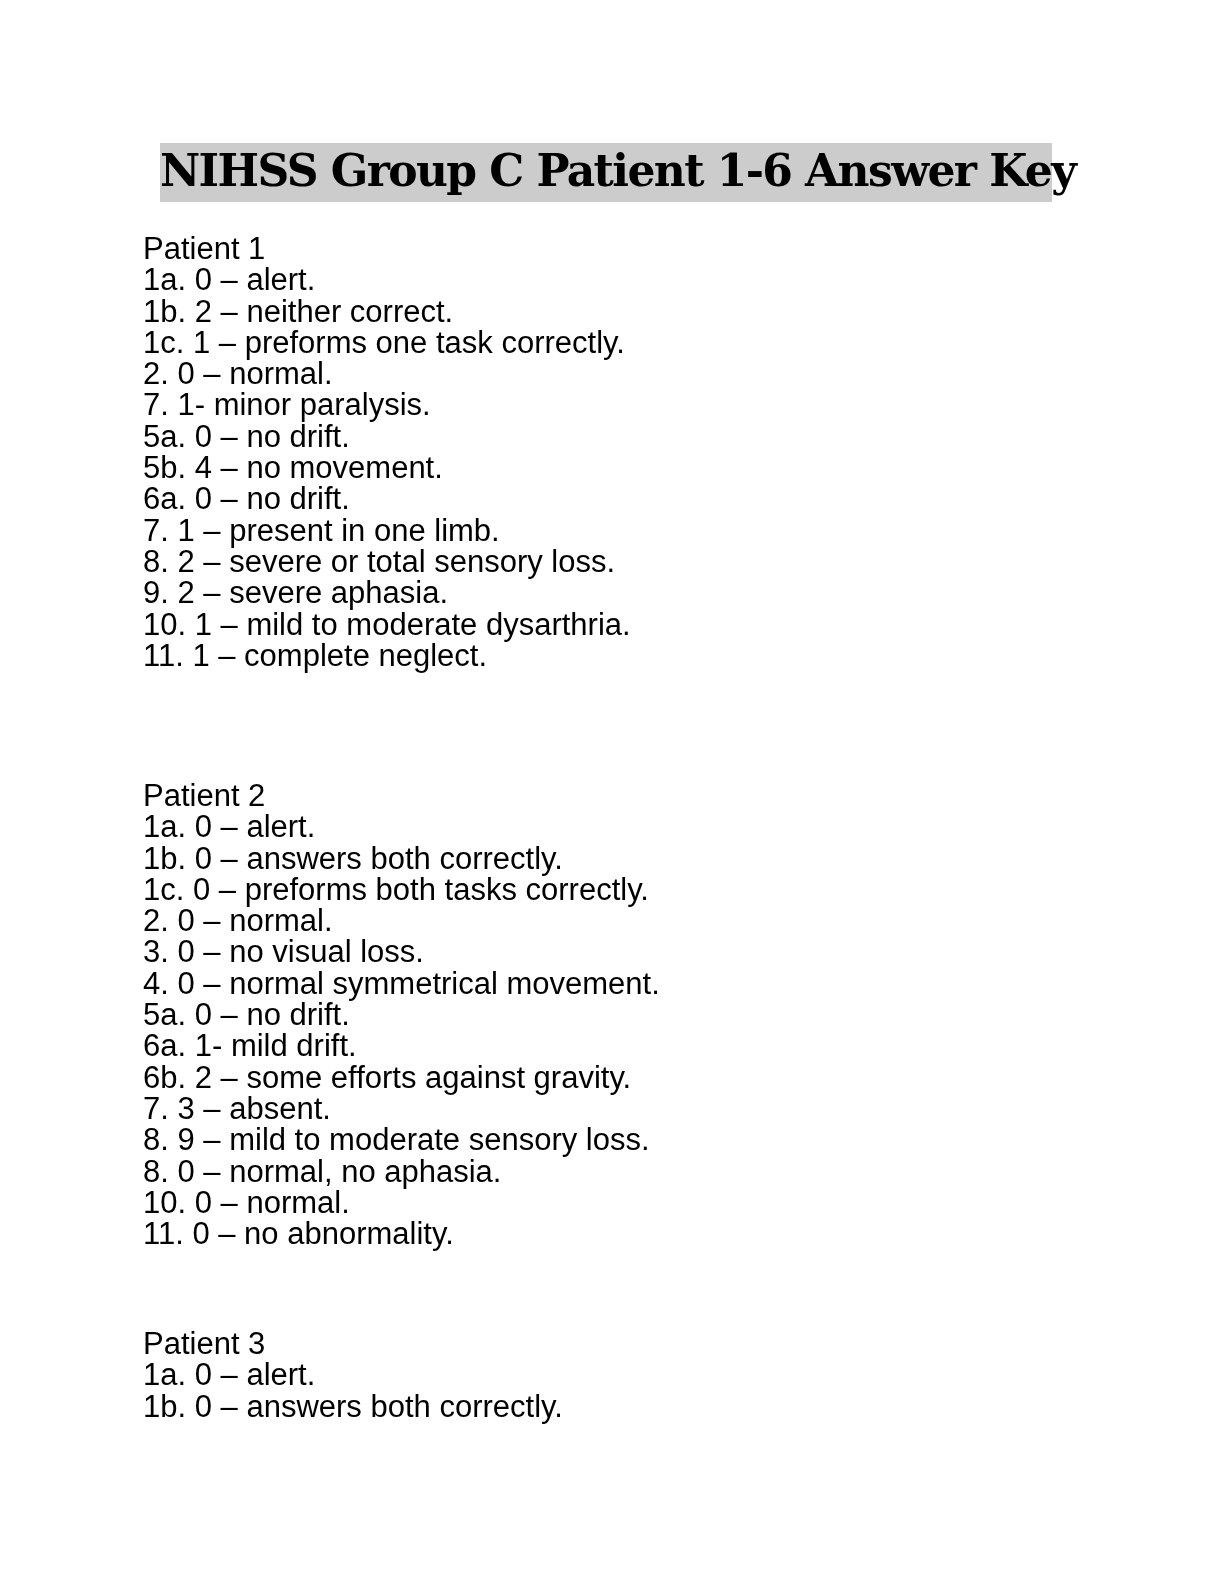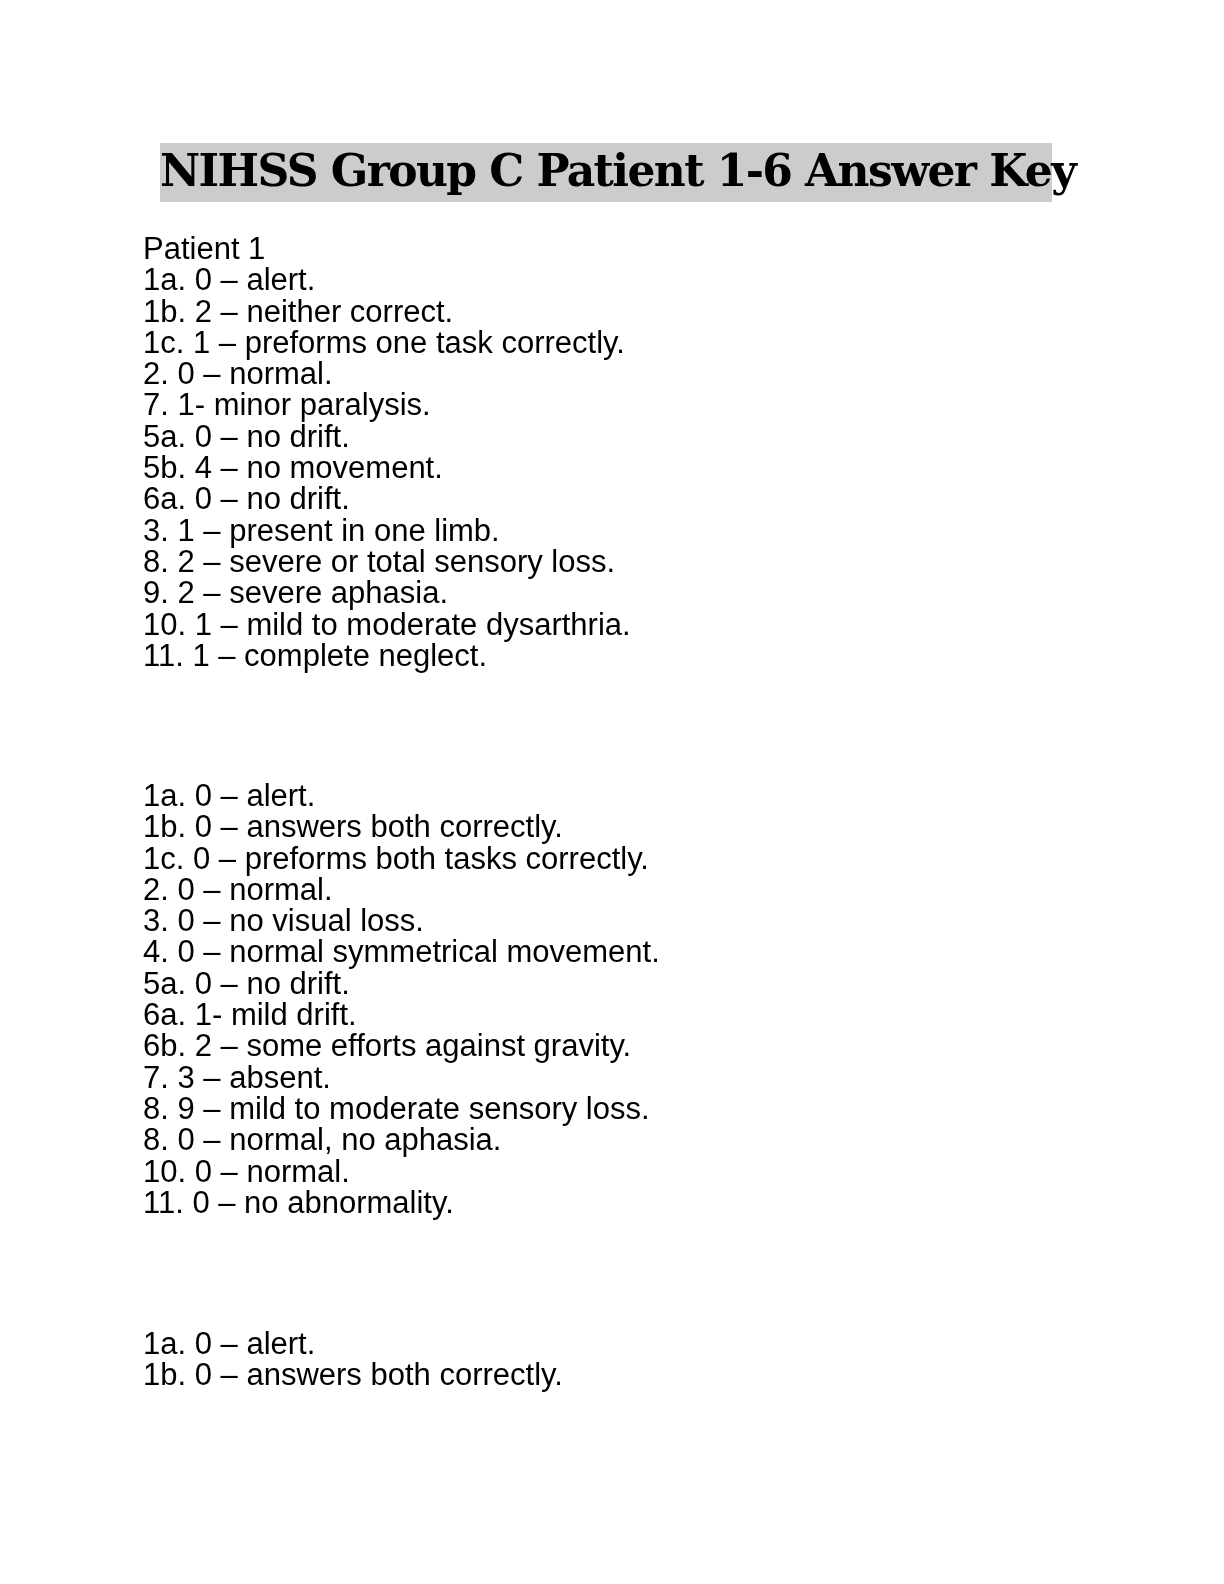--- a/index.html
+++ b/index.html
@@ -32,41 +32,43 @@
   <div class="section" id="sec-1">
     <div class="line">Patient 1</div>
     <div class="line">1a. 0 – alert.</div>
     <div class="line">1b. 2 – neither correct.</div>
     <div class="line">1c. 1 – preforms one task correctly.</div>
     <div class="line">2. 0 – normal.</div>
     <div class="line">7. 1- minor paralysis.</div>
     <div class="line">5a. 0 – no drift.</div>
     <div class="line">5b. 4 – no movement.</div>
     <div class="line">6a. 0 – no drift.</div>
-    <div class="line">3. 1 – present in one limb.</div>
+    <div class="line">7. 1 – present in one limb.</div>
     <div class="line">8. 2 – severe or total sensory loss.</div>
     <div class="line">9. 2 – severe aphasia.</div>
     <div class="line">10. 1 – mild to moderate dysarthria.</div>
     <div class="line">11. 1 – complete neglect.</div>
   </div>
 
   <div class="section" id="sec-2">
+    <div class="line">Patient 2</div>
     <div class="line">1a. 0 – alert.</div>
     <div class="line">1b. 0 – answers both correctly.</div>
     <div class="line">1c. 0 – preforms both tasks correctly.</div>
     <div class="line">2. 0 – normal.</div>
     <div class="line">3. 0 – no visual loss.</div>
     <div class="line">4. 0 – normal symmetrical movement.</div>
     <div class="line">5a. 0 – no drift.</div>
     <div class="line">6a. 1- mild drift.</div>
     <div class="line">6b. 2 – some efforts against gravity.</div>
     <div class="line">7. 3 – absent.</div>
     <div class="line">8. 9 – mild to moderate sensory loss.</div>
     <div class="line">8. 0 – normal, no aphasia.</div>
     <div class="line">10. 0 – normal.</div>
     <div class="line">11. 0 – no abnormality.</div>
   </div>
 
   <div class="section" id="sec-3">
+    <div class="line">Patient 3</div>
     <div class="line">1a. 0 – alert.</div>
     <div class="line">1b. 0 – answers both correctly.</div>
   </div>
 </div>
 
 </body></html>

